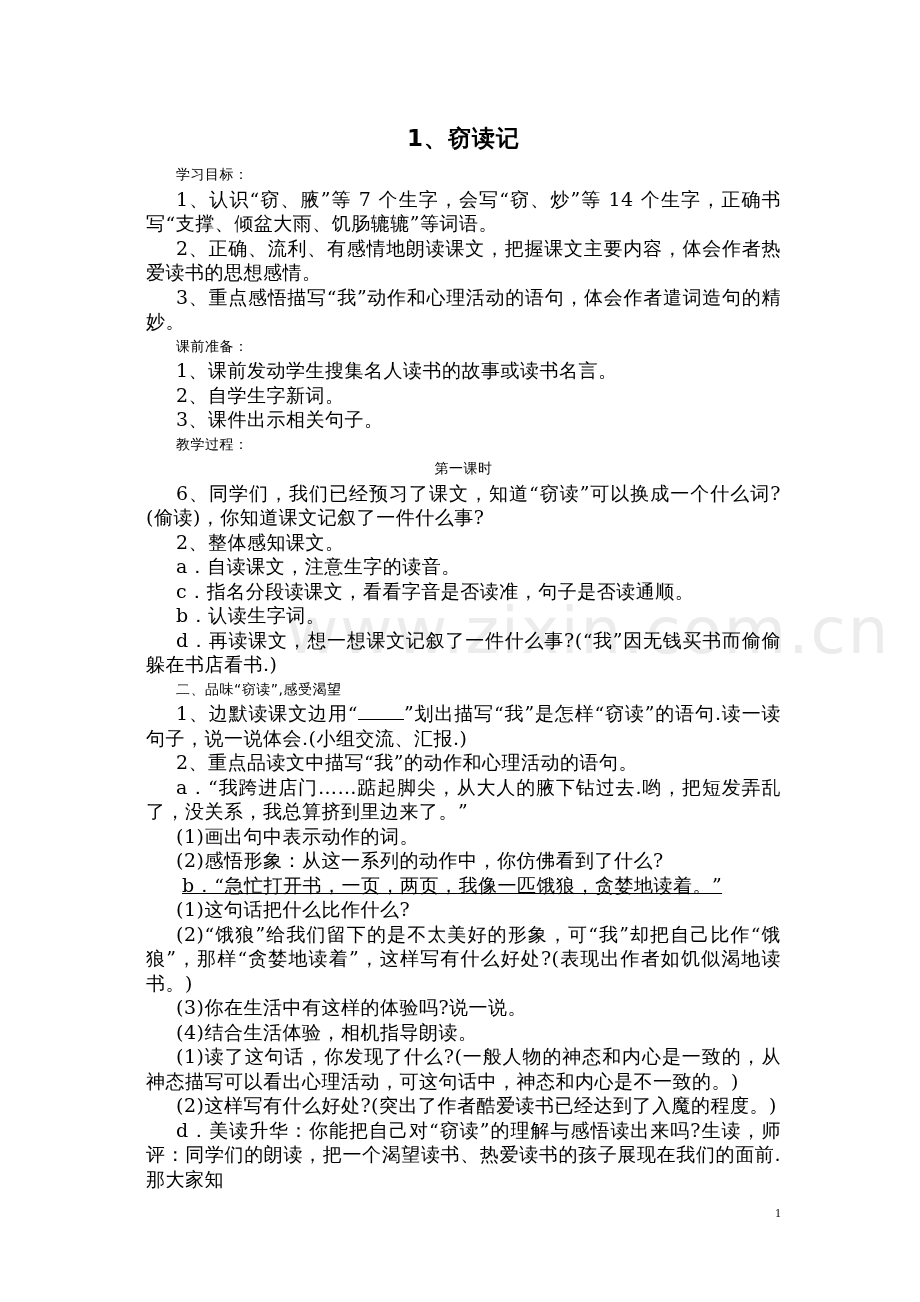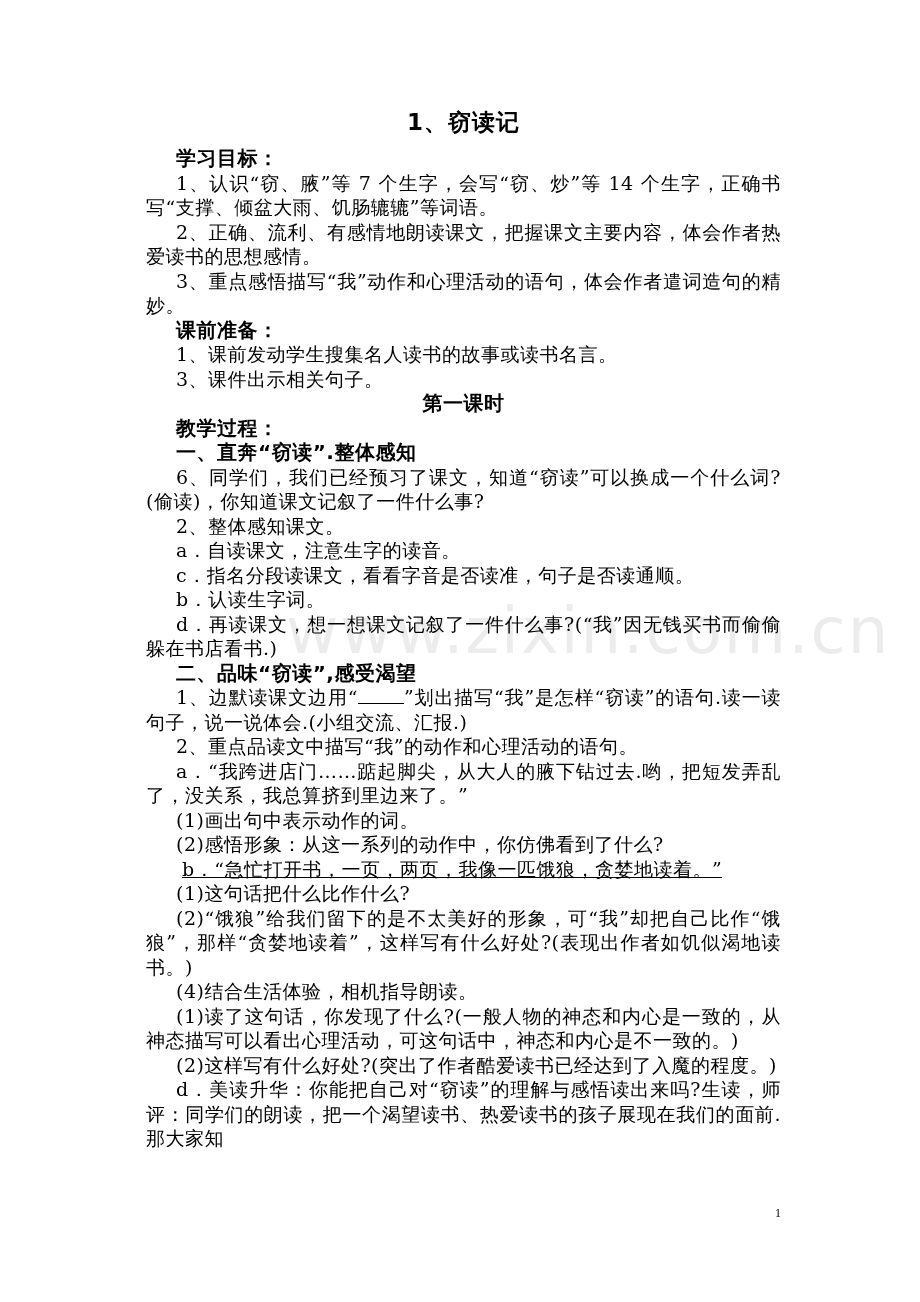--- a/index.html
+++ b/index.html
@@ -11,21 +11,21 @@
       width: 920px;
       height: 1302px;
       position: relative;
       overflow: hidden;
       font-family: "DejaVu Serif", "Liberation Serif", serif;
       color: #000;
     }
     .page {
       position: absolute;
       left: 146px;
-      top: 104px;
+      top: 120px;
       width: 635px;
     }
     .title {
       text-align: center;
       font-family: "DejaVu Sans", "Liberation Sans", sans-serif;
       font-weight: bold;
       font-size: 23px;
       line-height: 36px;
       margin: 0 0 6px 0;
       letter-spacing: 1px;
@@ -34,22 +34,22 @@
       font-size: 19px;
       line-height: 24.5px;
       margin: 0;
       text-indent: 30px;
       text-align: justify;
       text-justify: inter-character;
       letter-spacing: 0.5px;
     }
     .bold {
       font-family: "DejaVu Sans", "Liberation Sans", sans-serif;
-      font-weight: bold;
-      font-size: 20px;
+      font-weight: normal;
+      font-size: 14px;
     }
     .center {
       text-align: center;
       text-indent: 0;
     }
     .indent2 { text-indent: 36px; text-decoration: underline; }
     .blank {
       display: inline-block;
       width: 46px;
       border-bottom: 1px solid #000;
@@ -83,41 +83,42 @@
 <div class="page">
   <h1 class="title">1、窃读记</h1>
 
   <p class="p bold">学习目标：</p>
   <p class="p">1、认识“窃、腋”等 7 个生字，会写“窃、炒”等 14 个生字，正确书写“支撑、倾盆大雨、饥肠辘辘”等词语。</p>
   <p class="p">2、正确、流利、有感情地朗读课文，把握课文主要内容，体会作者热爱读书的思想感情。</p>
   <p class="p">3、重点感悟描写“我”动作和心理活动的语句，体会作者遣词造句的精妙。</p>
 
   <p class="p bold">课前准备：</p>
   <p class="p">1、课前发动学生搜集名人读书的故事或读书名言。</p>
+  <p class="p">2、自学生字新词。</p>
   <p class="p">3、课件出示相关句子。</p>
 
+  <p class="p bold">教学过程：</p>
   <p class="p bold center">第一课时</p>
-  <p class="p bold">教学过程：</p>
 
-  <p class="p bold">一、直奔“窃读”.整体感知</p>
   <p class="p">6、同学们，我们已经预习了课文，知道“窃读”可以换成一个什么词?(偷读)，你知道课文记叙了一件什么事?</p>
   <p class="p">2、整体感知课文。</p>
   <p class="p">a．自读课文，注意生字的读音。</p>
   <p class="p">c．指名分段读课文，看看字音是否读准，句子是否读通顺。</p>
   <p class="p">b．认读生字词。</p>
   <p class="p">d．再读课文，想一想课文记叙了一件什么事?(“我”因无钱买书而偷偷躲在书店看书.)</p>
 
   <p class="p bold">二、品味“窃读”,感受渴望</p>
   <p class="p"><span>1、边默读课文边用“</span><span class="blank"></span><span>”划出描写“我”是怎样“窃读”的语句.读一读句子，说一说体会.(小组交流、汇报.)</span></p>
   <p class="p">2、重点品读文中描写“我”的动作和心理活动的语句。</p>
   <p class="p">a．“我跨进店门……踮起脚尖，从大人的腋下钻过去.哟，把短发弄乱了，没关系，我总算挤到里边来了。”</p>
   <p class="p">(1)画出句中表示动作的词。</p>
   <p class="p">(2)感悟形象：从这一系列的动作中，你仿佛看到了什么?</p>
   <p class="p indent2">b．“急忙打开书，一页，两页，我像一匹饿狼，贪婪地读着。”</p>
   <p class="p">(1)这句话把什么比作什么?</p>
   <p class="p">(2)“饿狼”给我们留下的是不太美好的形象，可“我”却把自己比作“饿狼”，那样“贪婪地读着”，这样写有什么好处?(表现出作者如饥似渴地读书。)</p>
+  <p class="p">(3)你在生活中有这样的体验吗?说一说。</p>
   <p class="p">(4)结合生活体验，相机指导朗读。</p>
   <p class="p">(1)读了这句话，你发现了什么?(一般人物的神态和内心是一致的，从神态描写可以看出心理活动，可这句话中，神态和内心是不一致的。)</p>
   <p class="p">(2)这样写有什么好处?(突出了作者酷爱读书已经达到了入魔的程度。)</p>
   <p class="p">d．美读升华：你能把自己对“窃读”的理解与感悟读出来吗?生读，师评：同学们的朗读，把一个渴望读书、热爱读书的孩子展现在我们的面前.那大家知</p>
 </div>
 
 <div class="page-number">1</div>
 
 </body></html>

